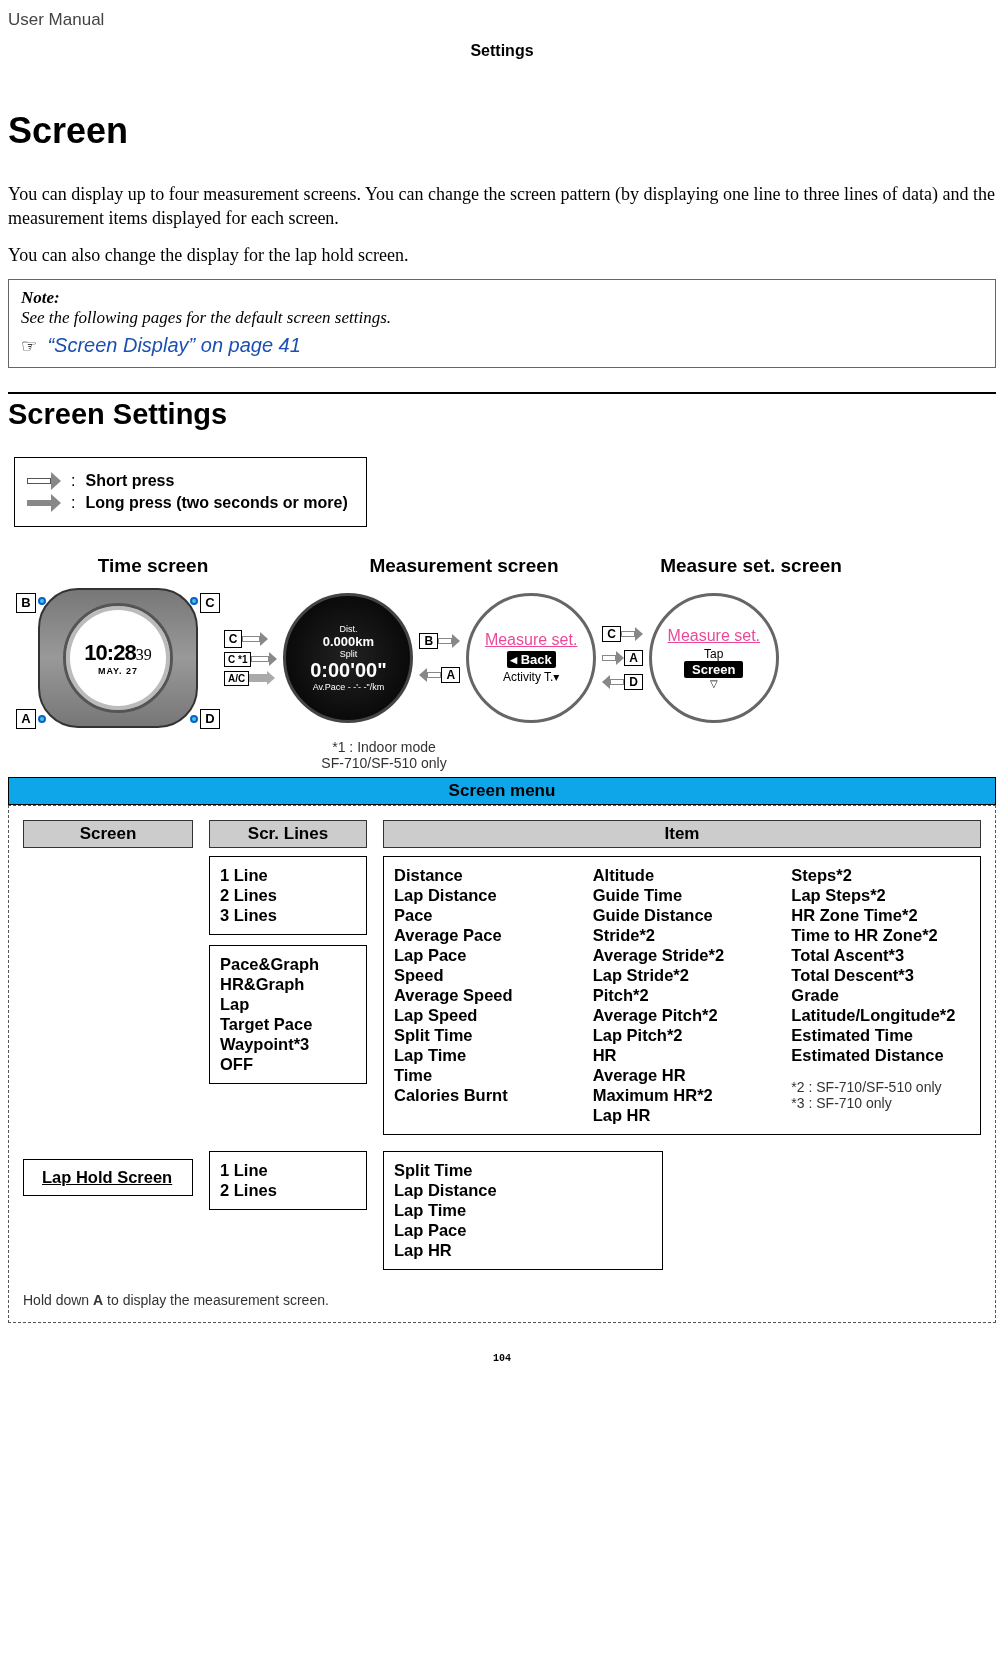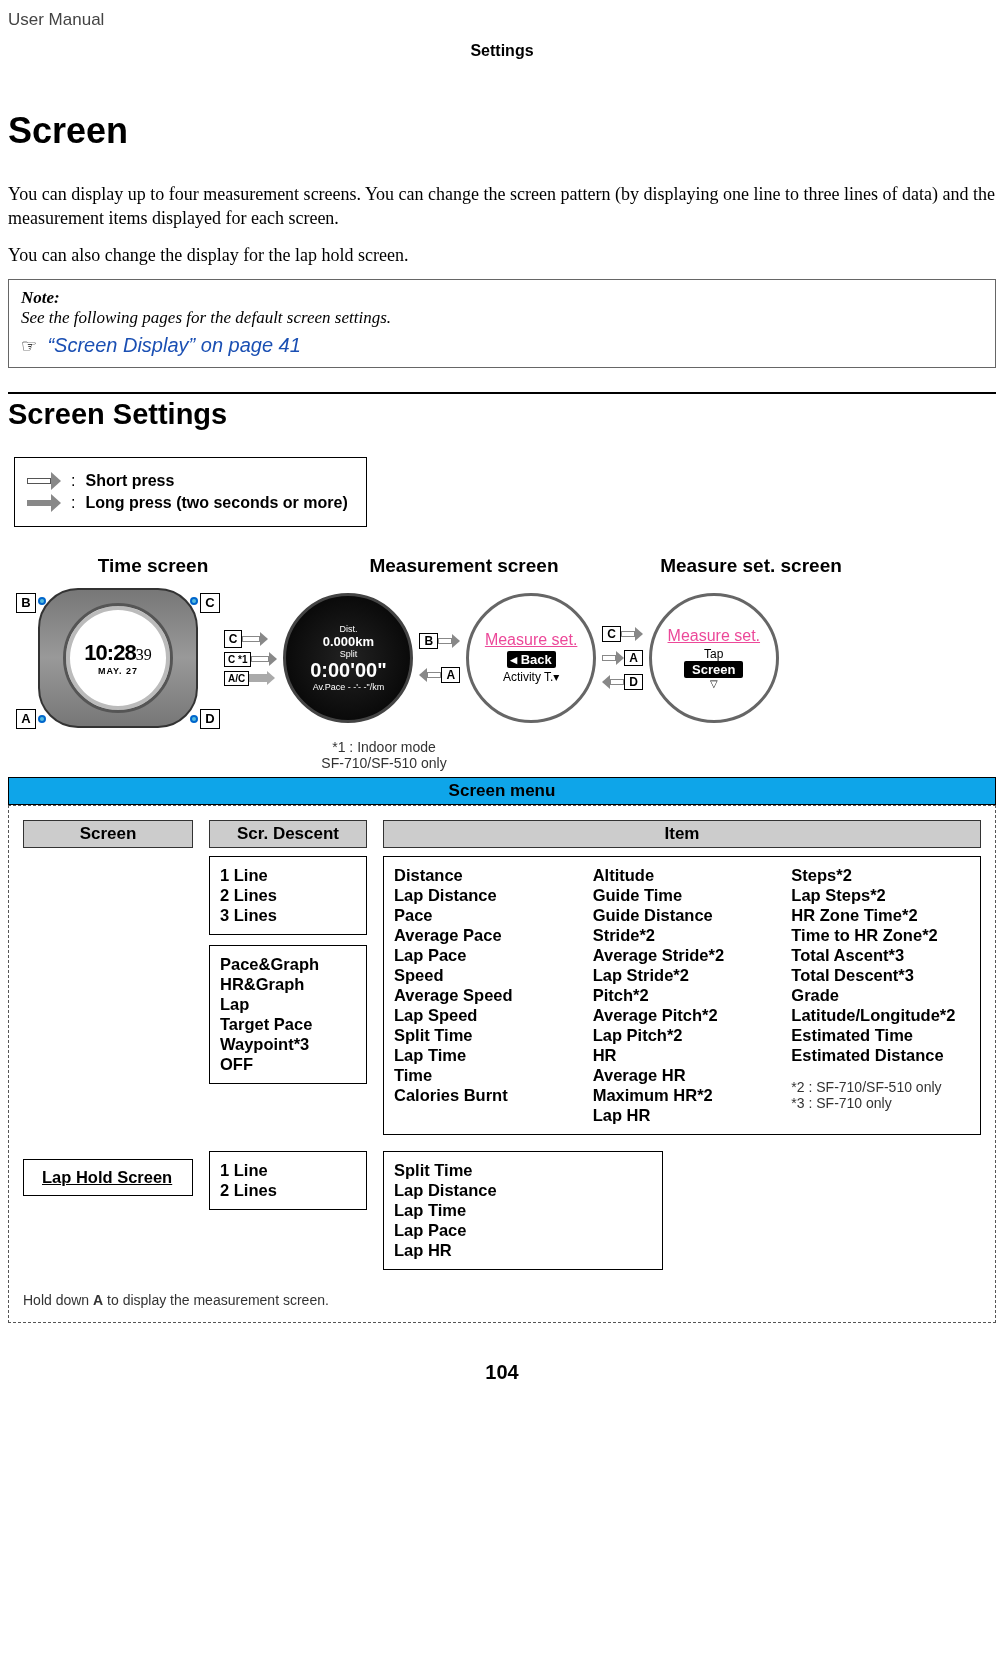--- a/index.html
+++ b/index.html
@@ -142,21 +142,21 @@
   .legend-notes { font-family:Arial; font-size:14px; color:#333; margin-top:14px;}
   .hold-note { font-family:Arial; font-size:14px; color:#333; margin-top:12px;}
   .hold-note b{font-weight:bold;}
 
   
   .row2{ display:flex; gap:16px; margin-top:6px; align-items:flex-start;}
   .row2 .spacer{ width:170px; font-family:Arial; font-weight:bold; font-size:16.5px; padding-top:8px;}
   .row2 .layout-box{ width:158px;}
   .row2 .item2{ flex:1; max-width:280px;}
 
-  .page-num { text-align:center; font-family:Liberation Sans, sans-serif; font-weight:bold; font-size:20px; margin-top:38px;}
+  .page-num { text-align:center; font-family:Liberation Mono, monospace; font-weight:bold; font-size:10px; margin-top:30px;}
 </style>
 </head>
 <body>
 
 
 
 <div class="header-line">User Manual</div>
 <div class="header-center">Settings</div>
 
 <h1 class="main-title">Screen</h1>
@@ -306,21 +306,21 @@
 <div class="menu-title-bar">Screen menu</div>
 <div class="dashed-box">
 
   <div class="menu-cols">
 
     <div class="col screen">
       <div class="col-head">Screen</div>
     </div>
 
     <div class="col layout">
-      <div class="col-head">Scr. Descent</div>
+      <div class="col-head">Scr. Lines</div>
       <div class="box">
         <div class="line">1 Line</div>
         <div class="line">2 Lines</div>
         <div class="line">3 Lines</div>
       </div>
       <div class="box">
         <div class="line">Pace&amp;Graph</div>
         <div class="line">HR&amp;Graph</div>
         <div class="line">Lap</div>
         <div class="line">Target Pace</div>

